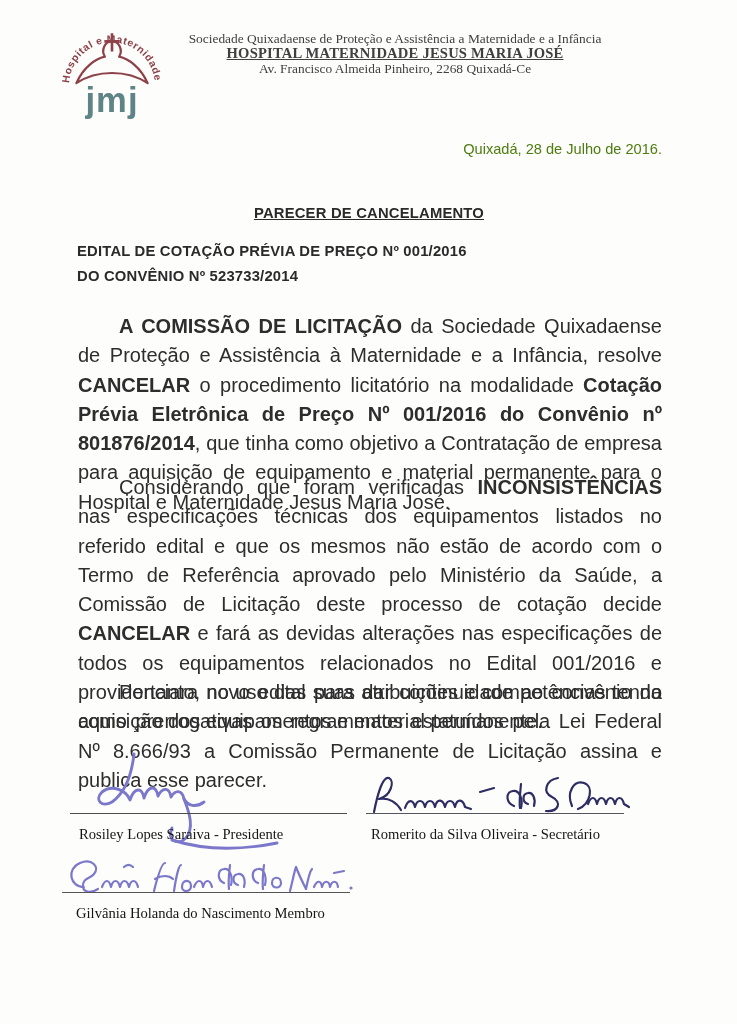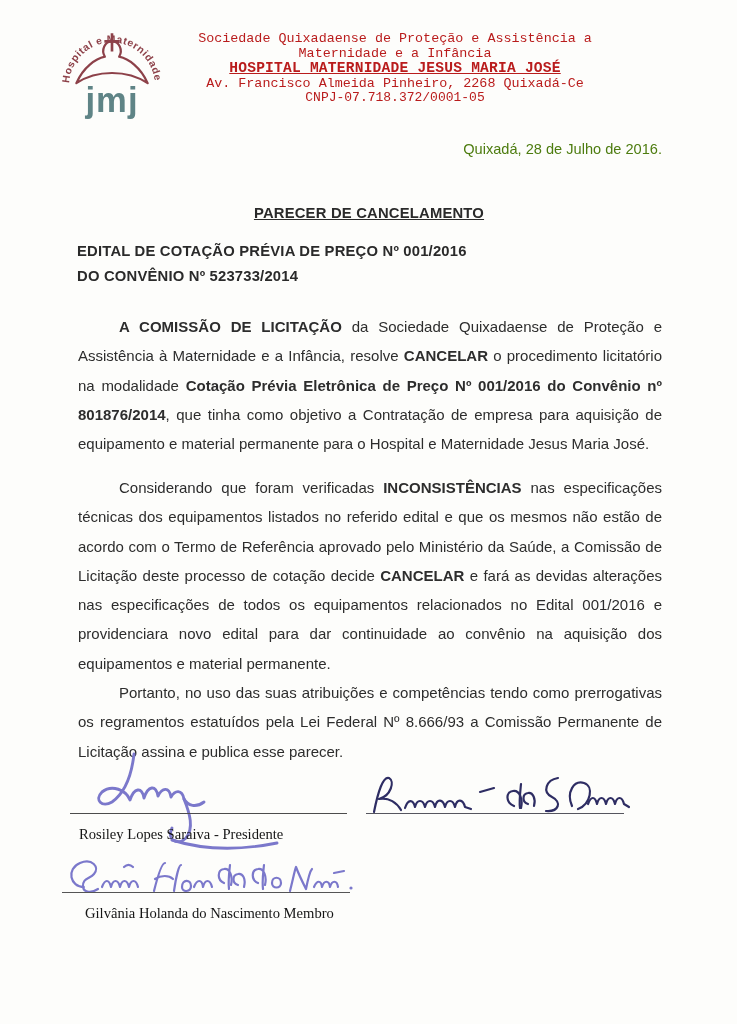--- a/index.html
+++ b/index.html
@@ -6,47 +6,47 @@
   .page{position:relative;width:737px;height:1024px;background:#fdfdfb;overflow:hidden;
         font-family:"Liberation Sans",sans-serif;color:#2d2d2d;}
 
   
   .logo{position:absolute;left:56px;top:22px;width:112px;height:102px;}
   .arc-text{font-family:"Liberation Sans",sans-serif;font-size:10px;font-weight:bold;letter-spacing:.6px;}
   .jmj{font-family:"Liberation Sans",sans-serif;font-size:34px;font-weight:bold;letter-spacing:1px;text-anchor:middle;}
 
   
   .hdr{position:absolute;left:150px;top:31px;width:490px;text-align:center;
-       font-family:Liberation Mono, monospace;color:#b91c1c;}
+       font-family:Liberation Serif, serif;color:#404040;}
   .org{font-size:13.4px;line-height:15px;}
   .hosp{font-size:14.6px;font-weight:bold;text-decoration:underline;line-height:15.5px;letter-spacing:.2px;}
   .addr{font-size:13.4px;line-height:14.5px;}
   .cnpj{font-size:13px;line-height:14.5px;}
 
   .date{position:absolute;top:141px;right:75px;font-size:14.6px;color:#4d7c0f;}
 
   .t1{position:absolute;top:205px;left:77px;width:584px;text-align:center;
       font-weight:bold;font-size:14.8px;color:#2a2a2a;letter-spacing:.2px;text-decoration:underline;}
   .t23{position:absolute;top:239px;left:77px;width:584px;text-align:left;
        font-weight:bold;font-size:14.8px;line-height:24.5px;color:#2a2a2a;letter-spacing:.2px;}
 
-  .body{position:absolute;left:78px;width:584px;margin:0;font-size:15px;line-height:29.3px;
+  .body{position:absolute;left:78px;width:584px;margin:0;font-size:20px;line-height:29.3px;
         text-align:justify;text-indent:41px;color:#2d2d2d;}
   .p1{top:312px}.p2{top:473px}.p3{top:678px}
   .body b{font-weight:bold;}
 
   
   .sigline{position:absolute;height:0;border-top:1.6px solid #4c4c4c;}
   .sl1{left:70px;top:813px;width:277px;}
   .sl2{left:366px;top:813px;width:258px;border-top-color:#55555e;}
   .sl3{left:62px;top:892px;width:288px;border-top-color:#555;}
   .signame{position:absolute;font-family:"Liberation Serif",serif;font-size:14.6px;color:#151515;white-space:nowrap;margin-top:8px;}
   .sn1{left:79px;top:818px;}
   .sn2{left:371px;top:818px;}
-  .sn3{left:85px;top:897px;}
+  .sn3{left:76px;top:897px;}
   .sig{position:absolute;pointer-events:none;}
   .sig1{left:72px;top:746px;width:240px;height:115px;}
   .sig2{left:362px;top:766px;width:270px;height:55px;}
   .sig3{left:58px;top:855px;width:300px;height:42px;}
 </style>
 </head>
 <body>
 
 <div class="page">
 
@@ -59,21 +59,20 @@
     </text>
     <path d="M 20,60 C 27,44 39,36 48,34 C 44,27 48,19 55,19 C 62,19 66,27 62,34 C 71,36 83,44 90,60 C 78,52 67,50 55,50 C 43,50 32,52 20,60 Z" fill="#fdfdfb" stroke-width="2.2" stroke-linejoin="round" stroke="#8d4149"></path>
     <path d="M 55,11 V 29 M 47.5,19 H 62.5" fill="none" stroke-width="2.6" stroke="#8d4149"></path>
     <text class="jmj" x="55" y="88" fill="#5f8486">jmj</text>
   </svg>
 
   <div class="hdr">
     <div class="org">Sociedade Quixadaense de Proteção e Assistência a Maternidade e a Infância</div>
     <div class="hosp">HOSPITAL MATERNIDADE JESUS MARIA JOSÉ</div>
     <div class="addr">Av. Francisco Almeida Pinheiro, 2268  Quixadá-Ce</div>
-    <div class="cnpj">CNPJ-07.718.372/0001-05</div>
   </div>
 
   <div class="date">Quixadá, 28 de Julho de 2016.</div>
 
   <div class="t1">PARECER DE CANCELAMENTO</div>
   <div class="t23">
     <div>EDITAL DE COTAÇÃO PRÉVIA DE PREÇO Nº 001/2016</div>
     <div>DO CONVÊNIO Nº 523733/2014</div>
   </div>
 
@@ -98,20 +97,21 @@
       <path d="M 118,26 l 14,-4"></path>
       <path d="M 152,40 c -8,-3 -9,-14 -1,-15 c 7,-1 10,9 8,17"></path>
       <path d="M 159,18 c -1,10 -2,18 -1,24"></path>
       <path d="M 166,38 c -6,-2 -6,-10 0,-11 c 5,-1 8,6 6,13"></path>
       <path d="M 196,12 C 184,14 180,26 190,31 C 200,36 197,46 184,45"></path>
       <path d="M 210,40 C 204,26 212,14 222,17 C 232,20 229,38 216,43"></path>
       <path d="M 226,38 c 3,-8 7,-8 9,0 c 2,-8 7,-8 9,0 c 2,-8 7,-8 9,0 c 2,-8 7,-8 9,0 l 5,3"></path>
     </g>
   </svg>
   <div class="sigline sl2"></div>
+  <div class="signame sn2">Romerito da Silva Oliveira - Secretário</div>
 
   <svg class="sig sig3" viewBox="0 0 300 42" aria-hidden="true">
     <g fill="none" stroke-width="2.2" stroke-linecap="round" stroke-linejoin="round" stroke="#7b78cb">
       <path d="M 26,32 C 12,32 8,14 22,8 C 34,3 42,12 36,19 C 32,24 24,23 25,32 C 26,38 34,38 40,34"></path>
       <path d="M 44,32 c 3,-8 7,-8 9,0 c 2,-8 7,-8 9,0 c 2,-8 7,-8 9,0 c 2,-8 7,-8 9,0"></path>
       <path d="M 66,12 c 3,-3 6,-3 9,0"></path>
       <path d="M 96,36 C 100,20 104,8 107,8 M 97,24 c 6,-4 14,-4 18,0 M 116,36 C 118,22 121,10 123,10"></path>
       <path d="M 124,32 c 0,-8 9,-8 9,-1 c 0,6 -9,7 -9,1"></path>
       <path d="M 136,32 c 3,-8 8,-8 9,0 c 2,-8 7,-8 9,0"></path>
       <path d="M 166,28 c -7,-3 -7,-13 0,-14 c 6,-1 9,8 7,16 M 172,10 c -1,9 -2,16 -1,24"></path>

